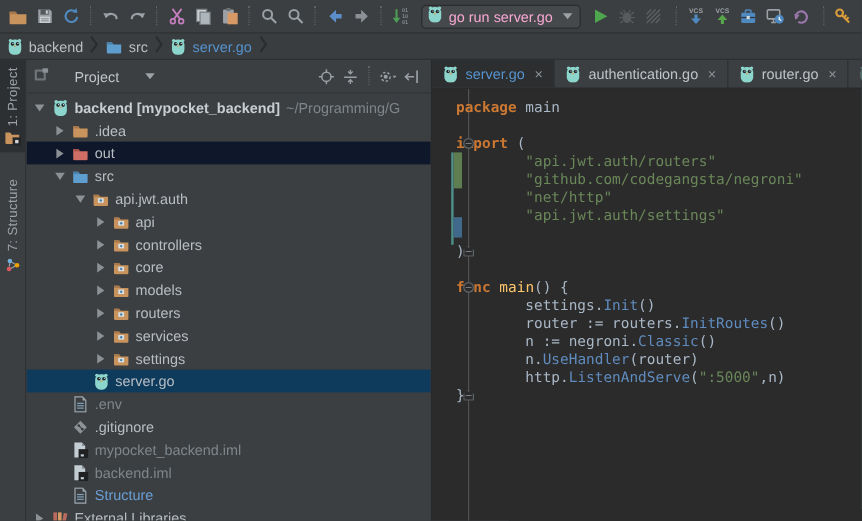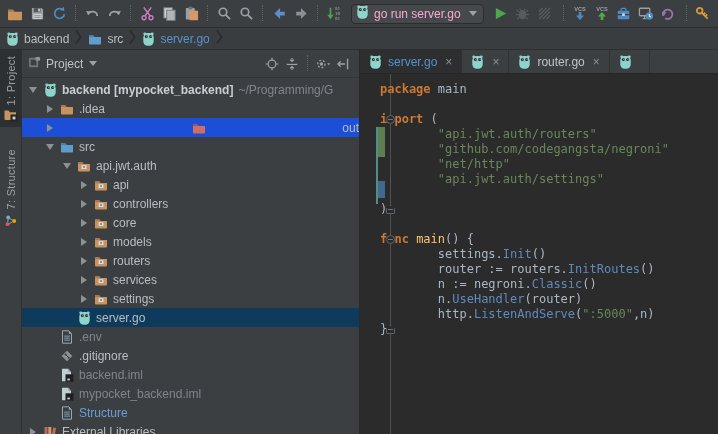--- a/index.html
+++ b/index.html
@@ -42,30 +42,30 @@
 
   
   #stripe { width:22px; background:#3C3F41; border-right:1px solid #2E3133; display:flex; flex-direction:column; align-items:stretch; }
   .stripe-tab { display:flex; flex-direction:column; align-items:center; padding:6px 0 5px 0; gap:4px; color:#9BA1A6; cursor:default; }
   .stripe-tab.active { background:#2D3032; }
   .stripe-tab .vtext { writing-mode:vertical-rl; transform:rotate(180deg); font-size:11px; letter-spacing:0.3px; }
   .stripe-tab + .stripe-tab { margin-top:16px; }
 
   
   #project-panel { width:338px; background:#3C3F41; border-right:1px solid #282A2C; display:flex; flex-direction:column; overflow:hidden; }
-  #project-header { height:28px; flex:0 0 28px; display:flex; align-items:center; padding:0 6px; border-bottom:1px solid #323537; }
+  #project-header { height:28px; flex:0 0 28px; display:flex; align-items:center; padding:0 6px; border-bottom:1px solid #323537;gap:16px; }
   #project-header .title { margin:0 2px 0 5px; color:#BFC4C8; }
   #project-header .caret { width:0; height:0; border-left:4px solid transparent; border-right:4px solid transparent; border-top:5px solid #9DA2A6; margin-left:4px; }
   #project-header .spacer { flex:1; }
   #project-header .hico { width:20px; height:20px; display:inline-flex; align-items:center; justify-content:center; }
 
   #project-tree { flex:1; overflow:hidden; padding-top:2px; }
   .tree-row { height:19px; display:flex; align-items:center; white-space:nowrap; cursor:default; }
   .tree-row.selected { background:#0E3A5C; }
-  .tree-row.hovered { background:#1d4ed8;justify-content:space-between; }
+  .tree-row.hovered { background:#0f172a; }
   .tree-row .arrow { width:14px; height:14px; display:inline-flex; align-items:center; justify-content:center; flex:0 0 14px; }
   .arrow .tri-closed { width:0; height:0; border-top:4px solid transparent; border-bottom:4px solid transparent; border-left:6px solid #8C9196; }
   .arrow .tri-open { width:0; height:0; border-left:4px solid transparent; border-right:4px solid transparent; border-top:6px solid #8C9196; }
   .tree-row .ticon { width:16px; margin:0 4px 0 2px; display:inline-flex; justify-content:center; }
   .tree-label { color:#B8BEC3; }
   .tree-label.bold { font-weight:bold; color:#C9CED2; }
   .tree-label.dim { color:#7E868C; }
   .tree-label.blue { color:#6A9FD8; }
   .tree-suffix { color:#7E868C; margin-left:5px; }
 
@@ -561,33 +561,33 @@
         <div class="tree-row" style="padding-left: 21px;">
           <span class="arrow"></span>
           <span class="icon ticon">
             <svg width="13" height="14" viewBox="0 0 13 14">
               <path d="M1 0.8h6.3L10 3.7v9.5H1z" fill="#C3CDD4"></path>
               <path d="M7.3 0.8L10 3.7H7.3z" fill="#8A949B"></path>
               <rect x="4.5" y="6.3" width="8" height="7.5" fill="#1E2022"></rect>
               <rect x="6.3" y="10.6" width="2.6" height="1.8" fill="#C3CDD4"></rect>
             </svg>
           </span>
-          <span class="tree-label dim">backend.iml</span>
+          <span class="tree-label dim">mypocket_backend.iml</span>
         </div>
         <div class="tree-row" style="padding-left: 21px;">
           <span class="arrow"></span>
           <span class="icon ticon">
             <svg width="13" height="14" viewBox="0 0 13 14">
               <path d="M1 0.8h6.3L10 3.7v9.5H1z" fill="#C3CDD4"></path>
               <path d="M7.3 0.8L10 3.7H7.3z" fill="#8A949B"></path>
               <rect x="4.5" y="6.3" width="8" height="7.5" fill="#1E2022"></rect>
               <rect x="6.3" y="10.6" width="2.6" height="1.8" fill="#C3CDD4"></rect>
             </svg>
           </span>
-          <span class="tree-label dim">mypocket_backend.iml</span>
+          <span class="tree-label dim">backend.iml</span>
         </div>
         <div class="tree-row" style="padding-left: 21px;">
           <span class="arrow"></span>
           <span class="icon ticon">
             <svg width="12" height="14" viewBox="0 0 12 14">
               <path d="M1.5 0.8h6.3l2.7 2.9v9.5H1.5z" fill="#3C3F41" stroke="#9AA7B0"></path>
               <path d="M7.8 0.8l2.7 2.9H7.8z" fill="#9AA7B0"></path>
               <rect x="3.2" y="5.6" width="5.6" height="1" fill="#7FA0B8"></rect>
               <rect x="3.2" y="7.6" width="5.6" height="1" fill="#7FA0B8"></rect>
               <rect x="3.2" y="9.6" width="5.6" height="1" fill="#7FA0B8"></rect>
@@ -635,20 +635,21 @@
               <ellipse cx="2.3" cy="1.7" rx="1.5" ry="1.3" fill="#8BD5CC"></ellipse>
               <ellipse cx="9.7" cy="1.7" rx="1.5" ry="1.3" fill="#8BD5CC"></ellipse>
               <rect x="0.8" y="0.9" width="10.4" height="12.8" rx="4.4" fill="#8BD5CC"></rect>
               <circle cx="3.9" cy="4.6" r="1.5" fill="#23272B"></circle>
               <circle cx="8.1" cy="4.6" r="1.5" fill="#23272B"></circle>
               <circle cx="4.3" cy="4.2" r="0.5" fill="#EAF5F3"></circle>
               <circle cx="8.5" cy="4.2" r="0.5" fill="#EAF5F3"></circle>
               <ellipse cx="6" cy="6.4" rx="1" ry="0.7" fill="#C9A66B"></ellipse>
             </svg>
           </span>
+          <span>authentication.go</span>
           <span class="close">×</span>
         </div>
         <div class="etab">
           <span class="icon">
             <svg width="13" height="14" viewBox="0 0 12 14">
               <ellipse cx="2.3" cy="1.7" rx="1.5" ry="1.3" fill="#8BD5CC"></ellipse>
               <ellipse cx="9.7" cy="1.7" rx="1.5" ry="1.3" fill="#8BD5CC"></ellipse>
               <rect x="0.8" y="0.9" width="10.4" height="12.8" rx="4.4" fill="#8BD5CC"></rect>
               <circle cx="3.9" cy="4.6" r="1.5" fill="#23272B"></circle>
               <circle cx="8.1" cy="4.6" r="1.5" fill="#23272B"></circle>

